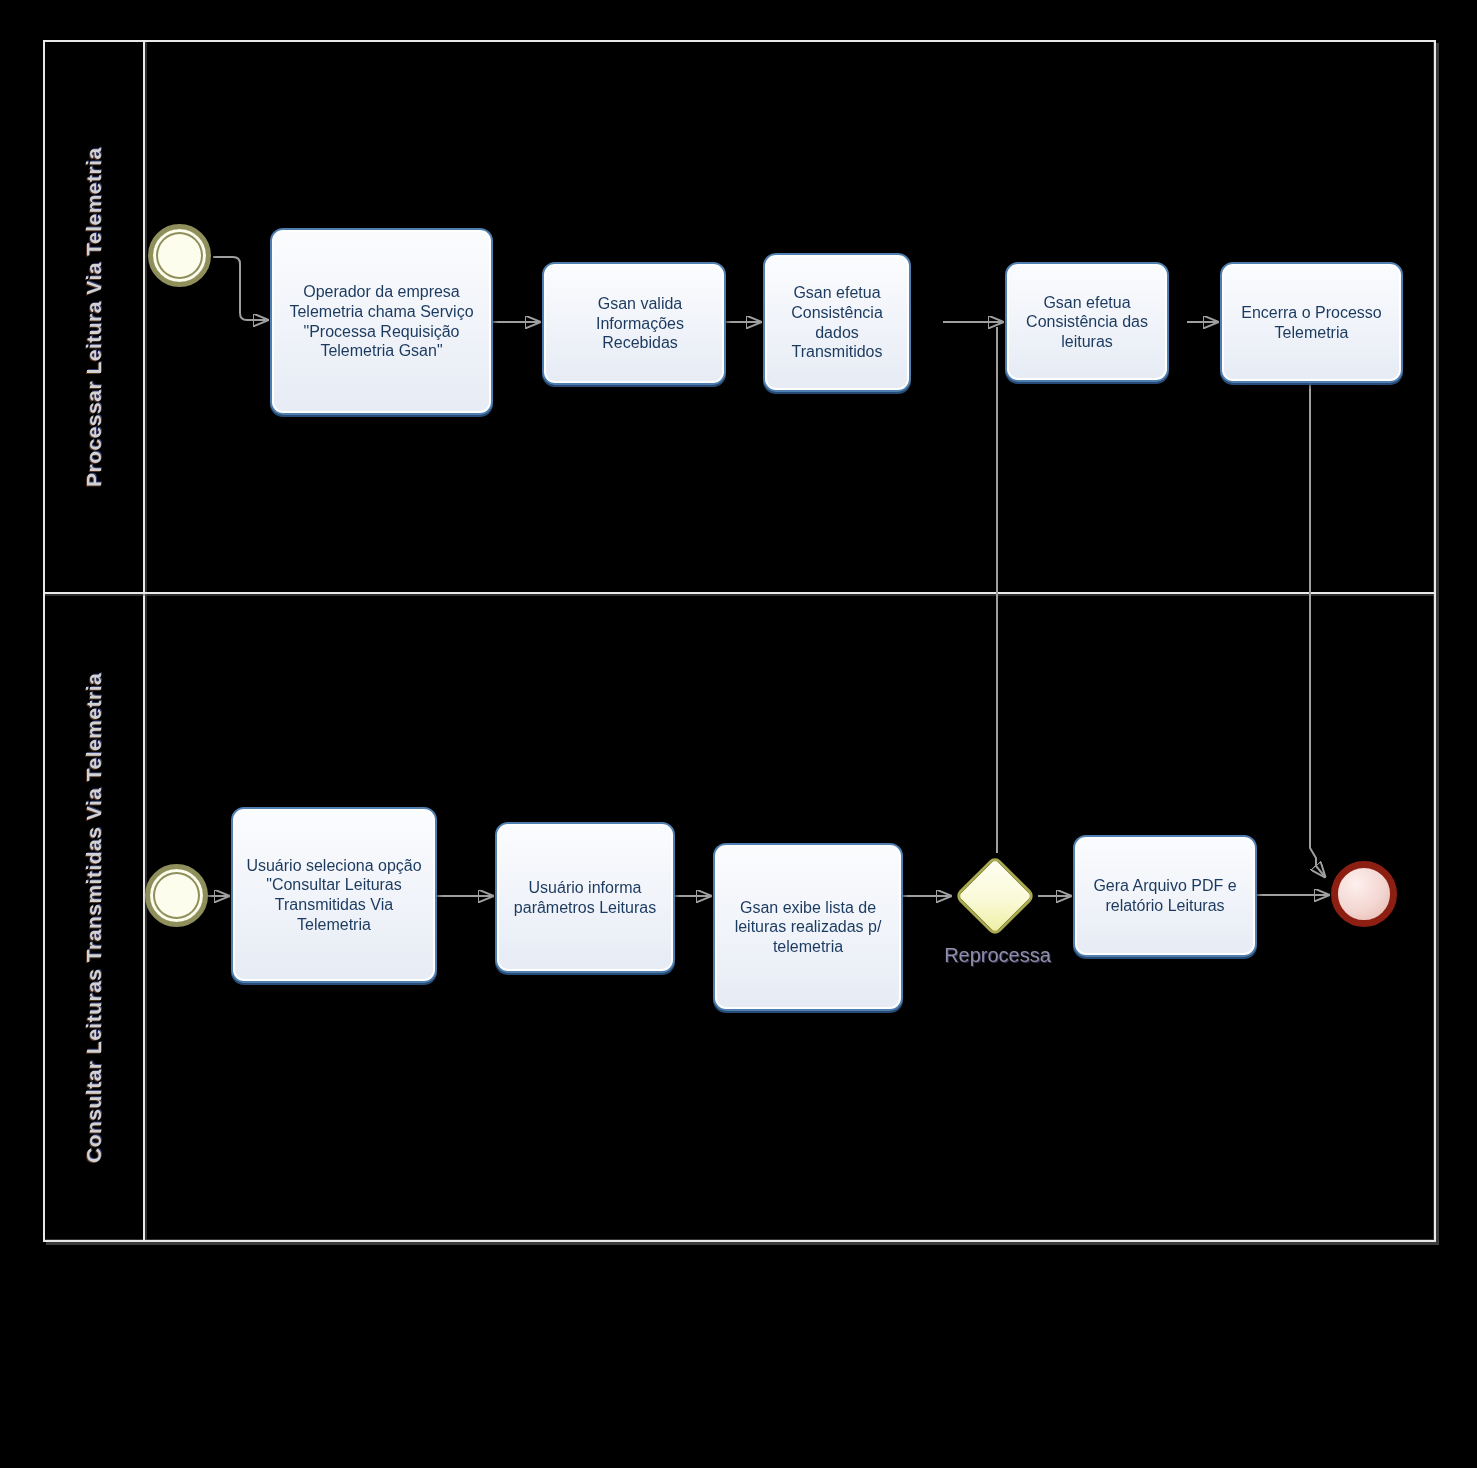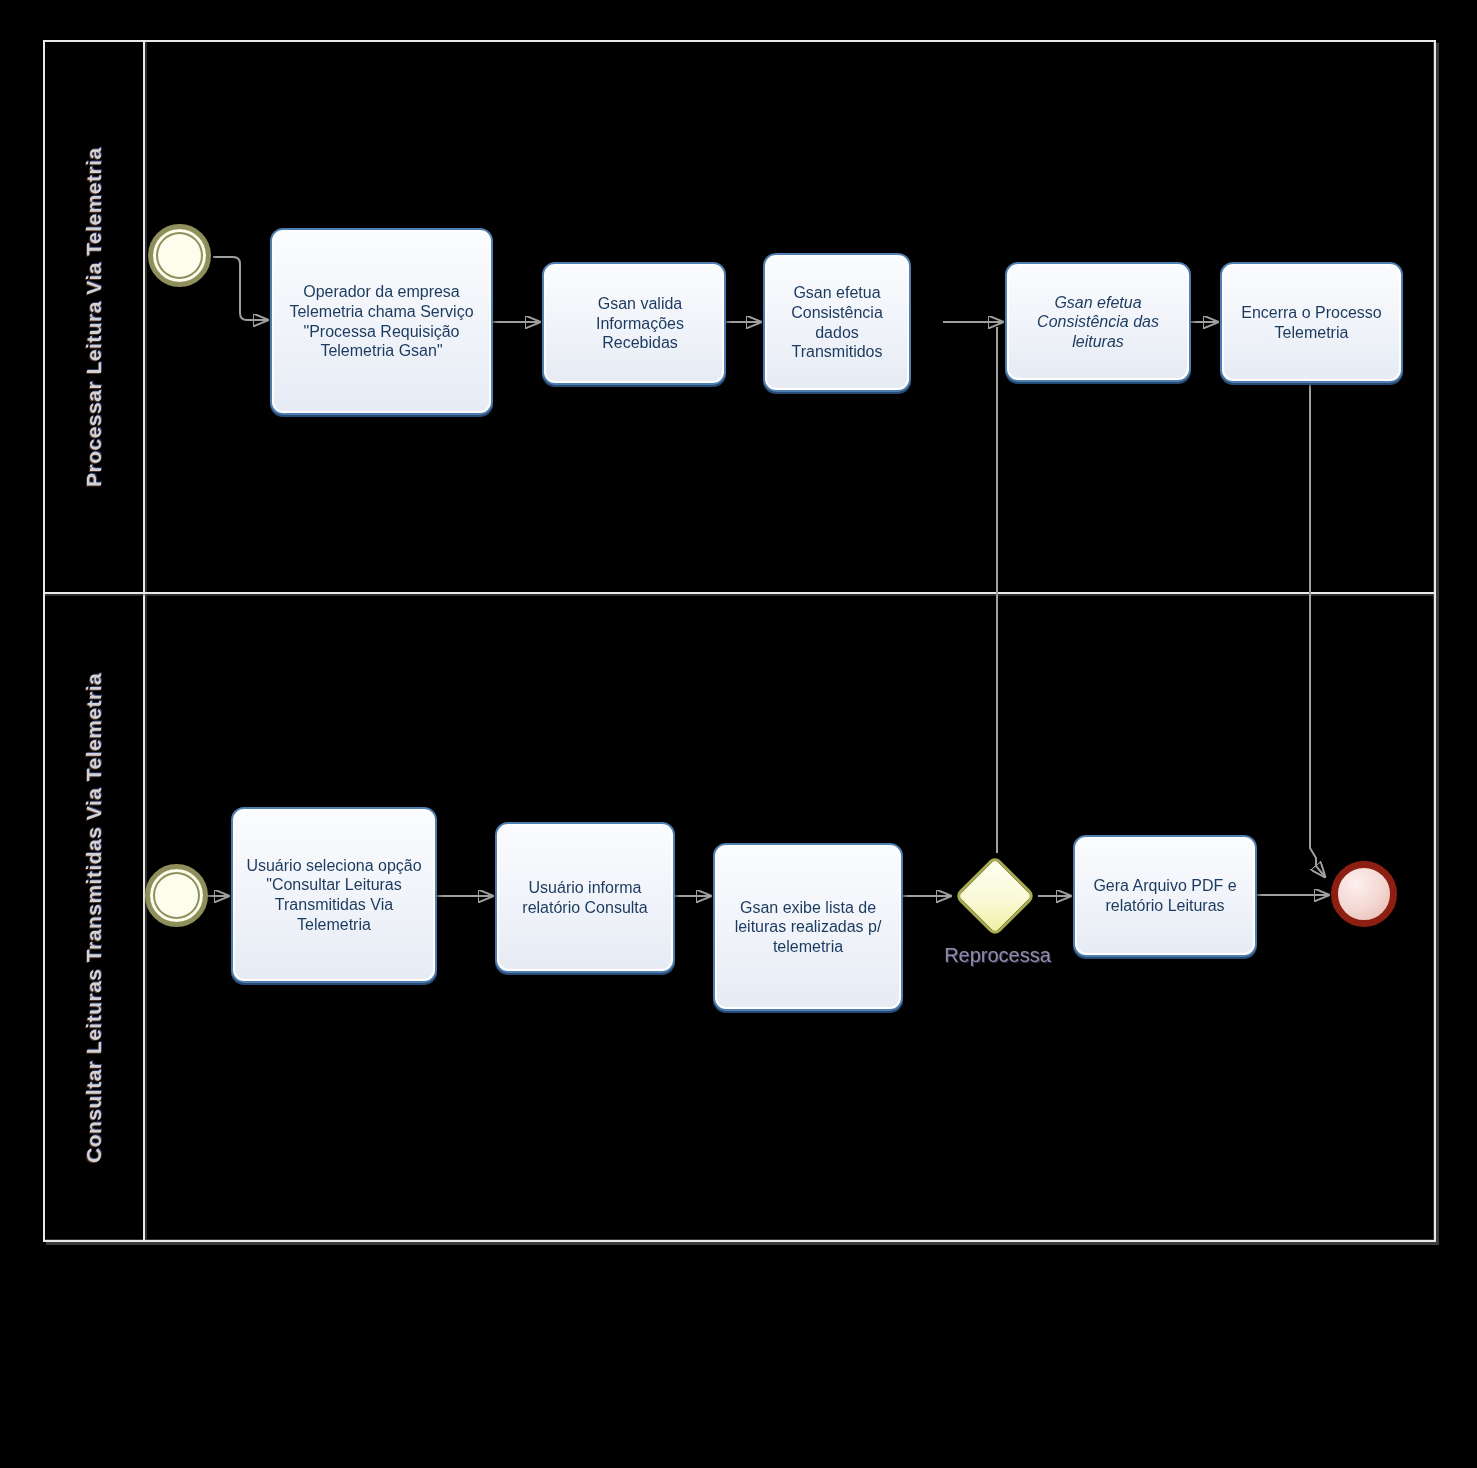--- a/index.html
+++ b/index.html
@@ -35,21 +35,21 @@
     position:absolute; box-sizing:border-box;
     border:2px solid #4e7fb0; border-radius:13px;
     background:linear-gradient(180deg,#fbfcfe 0%,#f0f3f9 55%,#e6ebf4 100%);
     box-shadow:inset 0 0 0 2px #ffffff, 0 2px 0 rgba(47,94,147,.8), 2px 3px 4px rgba(0,0,0,.6);
     color:#1b3a5f; font-size:16px; line-height:1.22; text-align:center;
     display:flex; align-items:center; justify-content:center; padding:6px 10px;
   }
   .t1 { left:270px; top:228px; width:223px; height:187px; }
   .t2 { left:542px; top:262px; width:184px; height:123px;padding-left:22px; }
   .t3 { left:763px; top:253px; width:148px; height:139px; }
-  .t4 { left:1005px; top:262px; width:186px; height:120px;font-style:italic; }
+  .t4 { left:1005px; top:262px; width:164px; height:120px; }
   .t5 { left:1220px; top:262px; width:183px; height:121px; }
   .b1 { left:231px; top:807px; width:206px; height:176px; }
   .b2 { left:495px; top:822px; width:180px; height:151px; }
   .b3 { left:713px; top:812px; width:190px; height:168px;margin-top:31px; }
   .b4 { left:1073px; top:835px; width:184px; height:122px; }
 
   .start-event {
     position:absolute; width:53px; height:53px; border-radius:50%;
     border:5px solid #8f8f5c; background:#fdfdee; box-sizing:content-box;
     box-shadow:inset 0 0 0 3px #fdfdee, inset 0 0 0 5px #8f8f5c, 2px 2px 4px rgba(0,0,0,.5);
@@ -115,20 +115,20 @@
 
   <div class="start-event s1"></div>
   <div class="task t1">Operador da empresa Telemetria chama Serviço "Processa Requisição Telemetria Gsan"</div>
   <div class="task t2">Gsan valida Informações Recebidas</div>
   <div class="task t3">Gsan efetua Consistência dados Transmitidos</div>
   <div class="task t4">Gsan efetua Consistência das leituras</div>
   <div class="task t5">Encerra o Processo Telemetria</div>
 
   <div class="start-event s2"></div>
   <div class="task b1">Usuário seleciona opção "Consultar Leituras Transmitidas Via Telemetria</div>
-  <div class="task b2">Usuário informa relatório Consulta</div>
+  <div class="task b2">Usuário informa parâmetros Leituras</div>
   <div class="task b3">Gsan exibe lista de leituras realizadas p/ telemetria</div>
   <div class="gateway"></div>
   <div class="gateway-label">Reprocessa</div>
   <div class="task b4">Gera Arquivo PDF e relatório Leituras</div>
   <div class="end-event"></div>
 
 </div>
 
 </body></html>

